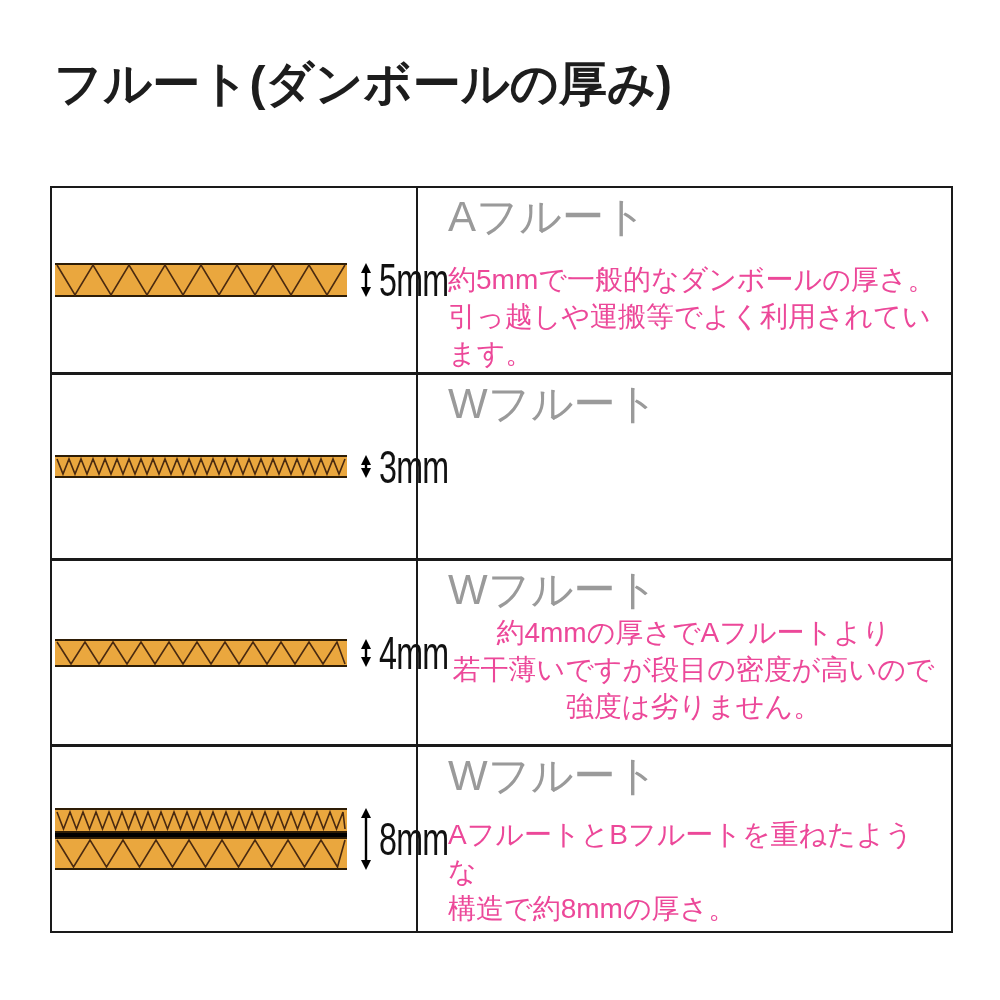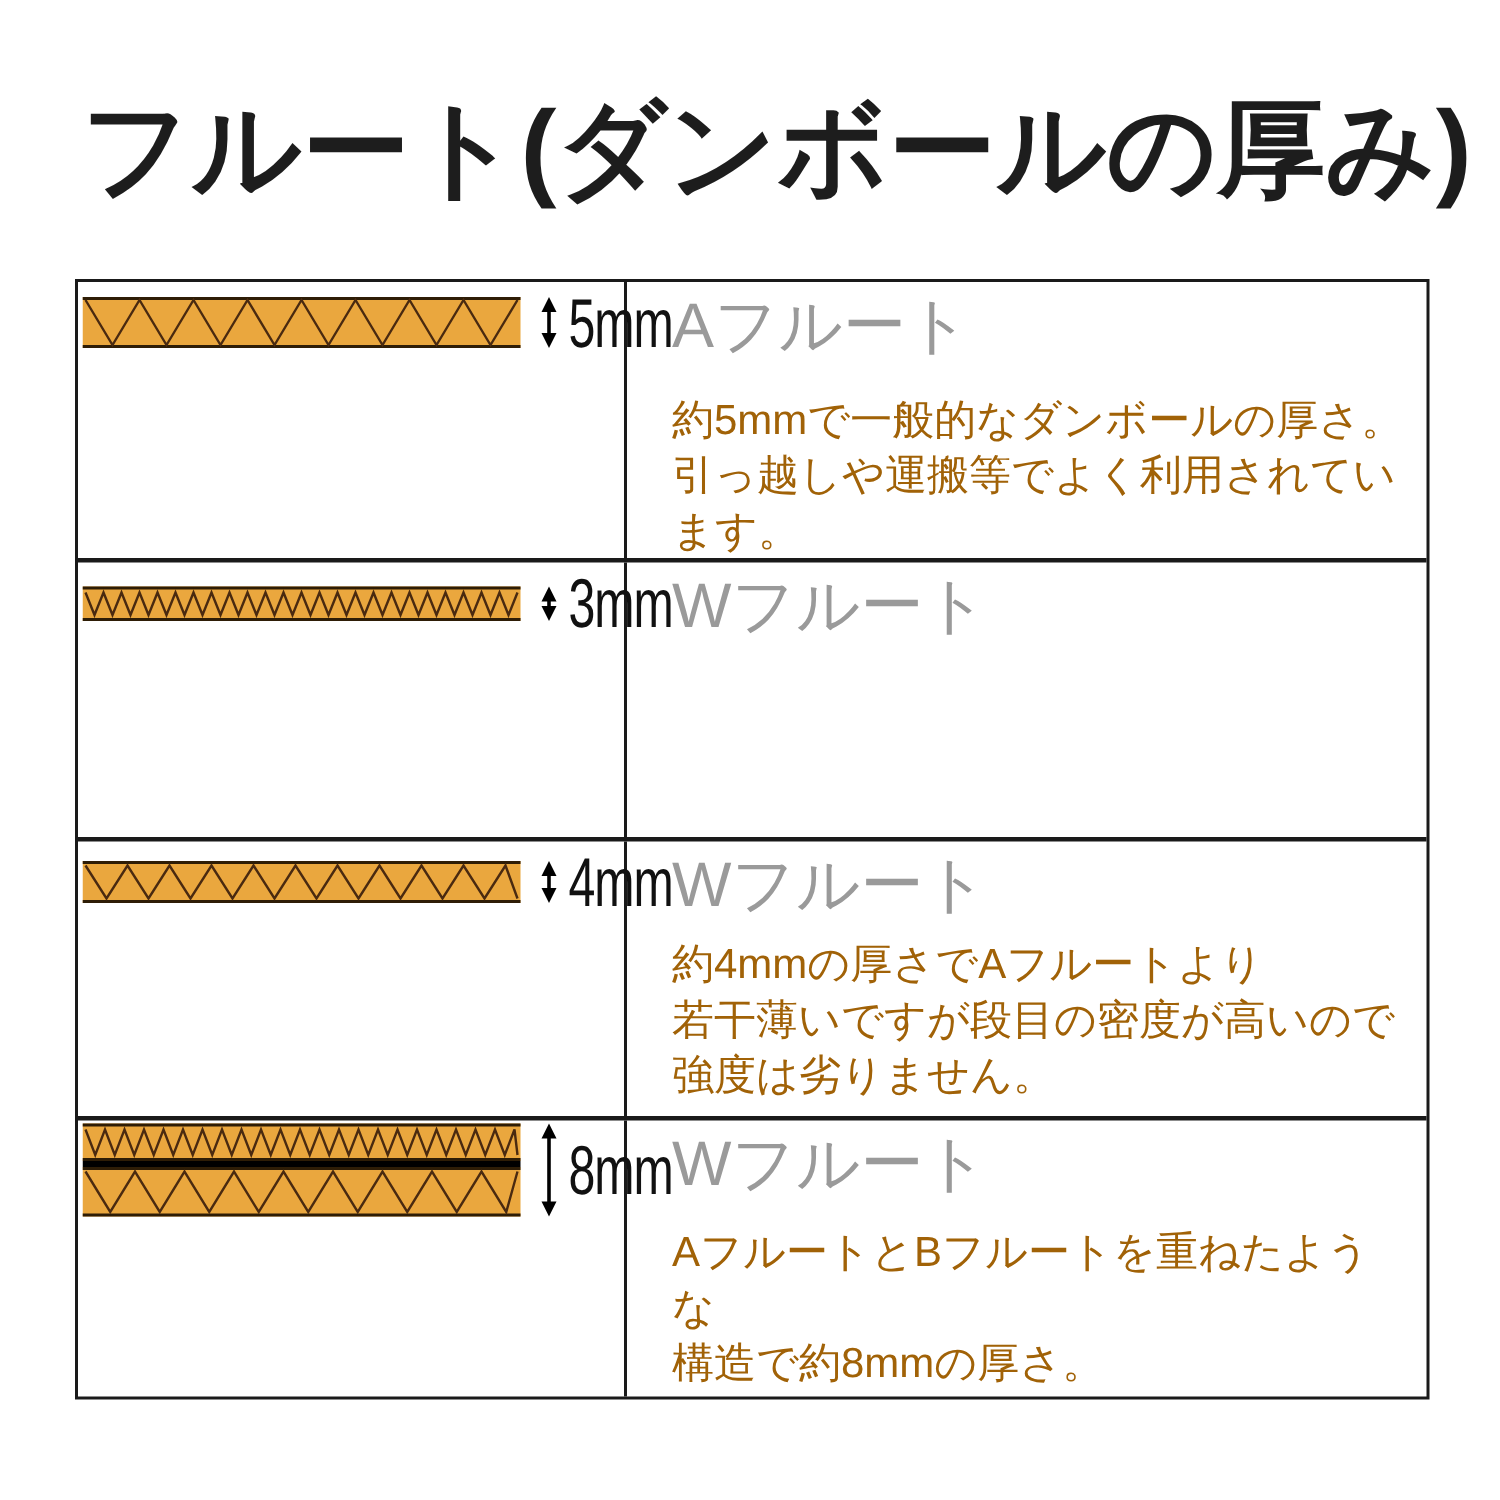--- a/index.html
+++ b/index.html
@@ -2,55 +2,55 @@
 <html lang="ja"><head>
 <meta charset="utf-8">
 <style>
   html,body{margin:0;padding:0;background:#ffffff;}
   .page{
     position:relative;width:1000px;height:1000px;background:#ffffff;overflow:hidden;
     font-family:"Liberation Sans","DejaVu Sans",sans-serif;
   }
   .title{
     position:absolute;left:54px;top:52px;
-    font-size:72px;font-weight:600;color:#1d1d1d;letter-spacing:0px;white-space:nowrap;
+    font-size:48px;font-weight:600;color:#1d1d1d;letter-spacing:0px;white-space:nowrap;
   }
   .flute-table{
     position:absolute;left:50px;top:186px;width:899px;
     border:2px solid #1a1a1a;background:#ffffff;
   }
   .flute-row{display:flex;}
   .flute-row + .flute-row{border-top:3px solid #1a1a1a;}
   .row-0{height:184px;}
   .row-1{height:183px;}
   .row-2{height:183px;}
   .row-3{height:184px;}
   .cell-diagram{
     width:366px;flex:0 0 366px;border-right:2px solid #1a1a1a;
-    display:flex;align-items:flex-start;justify-content:flex-start;
+    display:flex;align-items:center;justify-content:flex-start;
     padding-left:3px;box-sizing:border-box;
   }
   .diagram-wrap{display:flex;align-items:center;}
   .thickness-label{
     display:inline-block;margin-left:4px;
     font-size:46px;font-weight:500;color:#111111;letter-spacing:-1px;
     transform:scaleX(0.70);transform-origin:left center;white-space:nowrap;
   }
   .cell-text{
     flex:1;padding:5px 12px 5px 30px;box-sizing:border-box;overflow:hidden;
   }
   .flute-heading{
     font-size:42px;font-weight:500;color:#9a9a9a;line-height:1.15;
   }
   .flute-description{
-    font-size:28px;color:#a16207;line-height:37px;white-space:pre-line;
+    font-size:28px;color:#ec4899;line-height:37px;white-space:pre-line;
   }
   .row-0 .flute-description{margin-top:20px;}
   .row-1 .flute-description{margin-top:6px;}
-  .row-2 .flute-description{margin-top:10px;}
+  .row-2 .flute-description{text-align:center;}
   .row-3 .flute-description{margin-top:16px;}
 </style>
 </head>
 <body>
 
 <div class="page">
 
   <div class="title">フルート(ダンボールの厚み)</div>
 
   <div class="flute-table">

